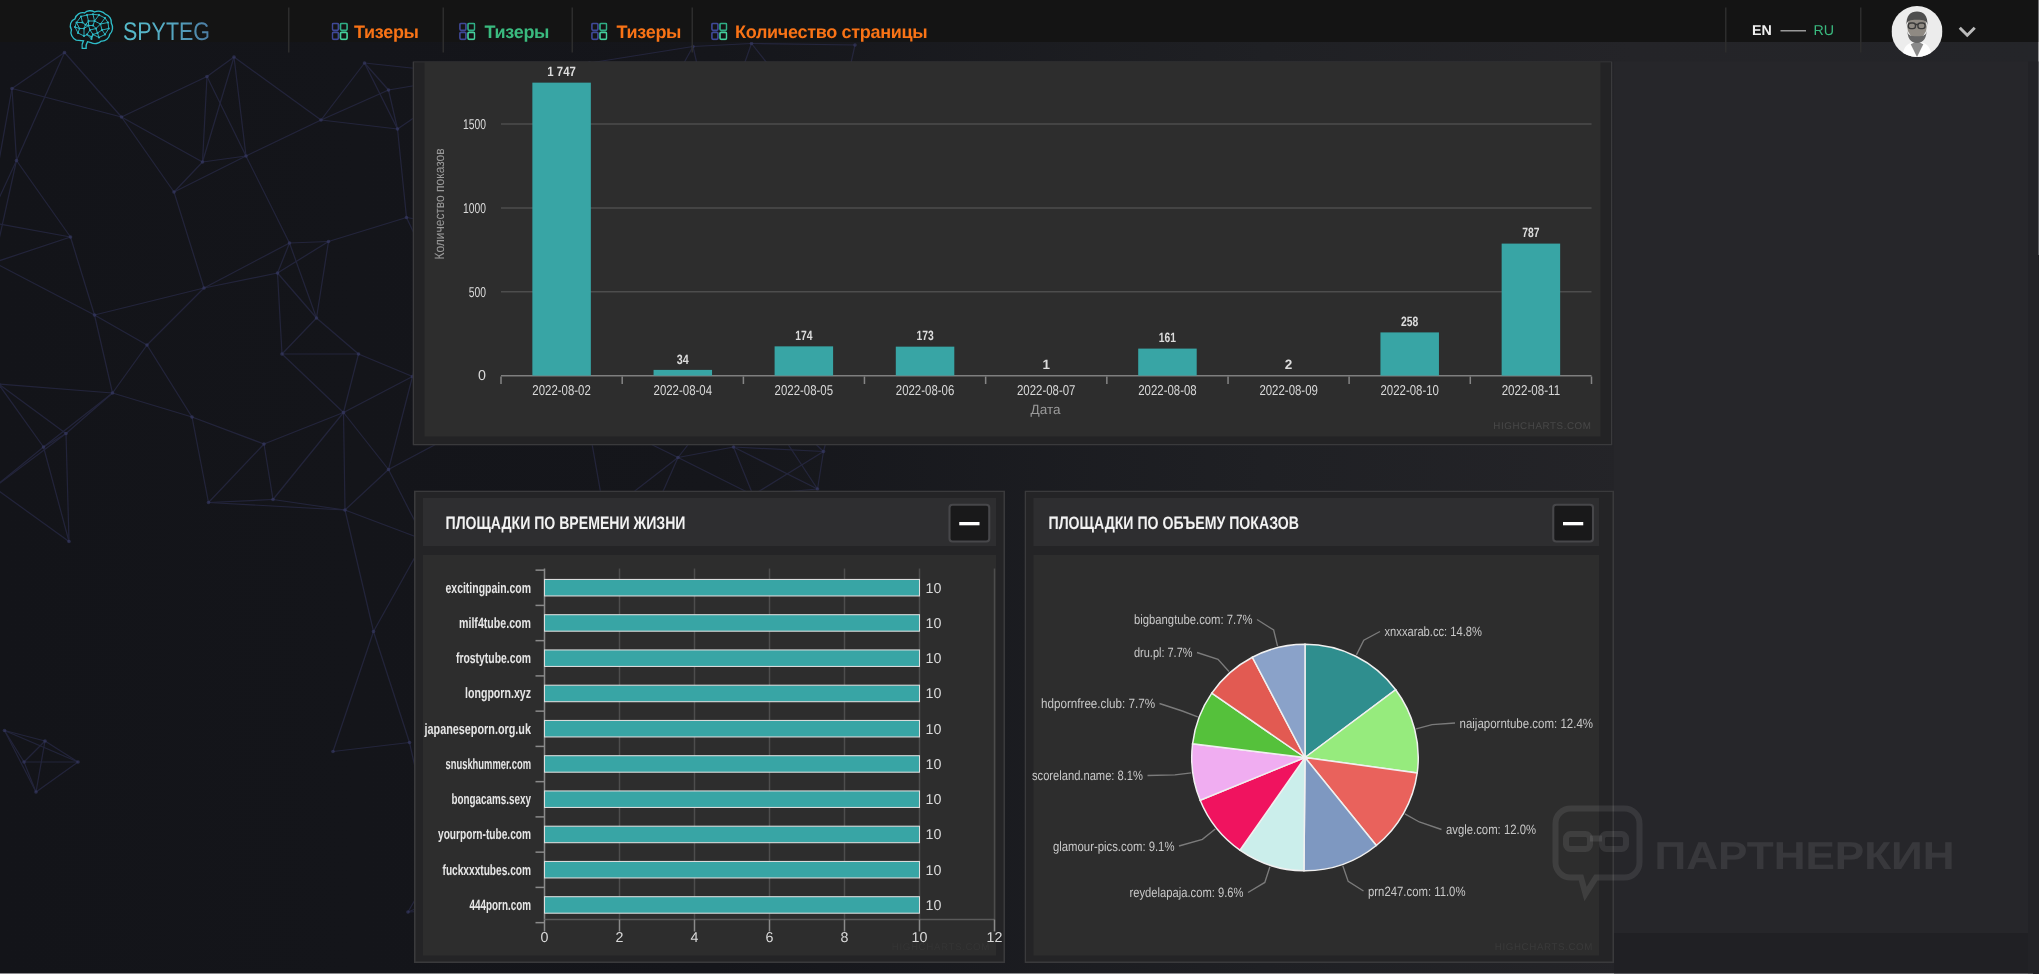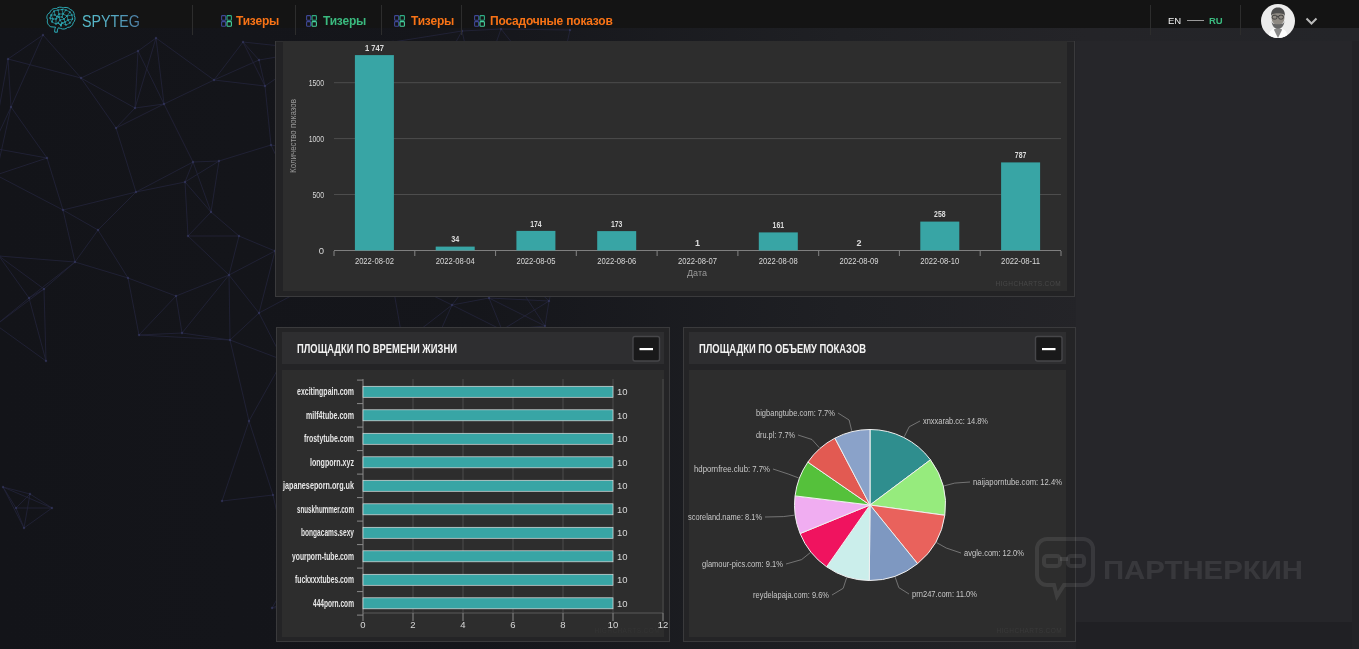--- a/index.html
+++ b/index.html
@@ -589,25 +589,25 @@
     <div class="nit" style="left:411px">Тизеры</div>
 <div class="sep" style="left:461px"></div>
 <svg class="abs" style="left:474px;top:15px" width="11" height="12" viewBox="0 0 11 12">
       <g fill="none" stroke-width="1.1">
         <rect x="0.6" y="0.6" width="4" height="4.6" rx="0.8" stroke="#3f4896"></rect>
         <rect x="0.6" y="6.6" width="4" height="4.6" rx="0.8" stroke="#3f4896"></rect>
         <rect x="6" y="0.6" width="4.4" height="4.6" rx="0.8" stroke="#2fae85"></rect>
         <rect x="6" y="6.6" width="4.4" height="4.6" rx="0.8" stroke="#45cf9c"></rect>
       </g>
     </svg>
-    <div class="nit" style="left:490px">Посадочные показов</div>
+    <div class="nit" style="left:490px">Количество страницы</div>
 <div class="sep" style="left:1150px"></div>
-<div class="abs" style="left:1168px;top:15px;font-size:9.5px;font-weight:400;color:#f0f0f0">EN</div>
+<div class="abs" style="left:1168px;top:15px;font-size:9.5px;font-weight:700;color:#f0f0f0">EN</div>
 <div class="abs" style="left:1187px;top:20px;width:17px;height:1px;background:#999"></div>
-<div class="abs" style="left:1209px;top:15px;font-size:9.5px;font-weight:700;color:#3aba7f">RU</div>
+<div class="abs" style="left:1209px;top:15px;font-size:9.5px;font-weight:400;color:#3aba7f">RU</div>
 <div class="sep" style="left:1240px"></div>
 <svg class="abs" style="left:1261px;top:4px" width="34" height="34" viewBox="0 0 34 34">
 <circle cx="17" cy="17" r="17" fill="#ececec"></circle>
 <clipPath id="av">
         <circle cx="17" cy="17" r="17"></circle>
       </clipPath>
 <g clip-path="url(#av)">
 <path d="M7.5 34 C7.5 26.5 11.5 24 17 24 C22.5 24 26.5 26.5 26.5 34 Z" fill="#fdfdfd"></path>
 <path d="M12.8 25.5 L17 34 L21.2 25.5 L17 23.5 Z" fill="#8a8a8a"></path>
 <ellipse cx="17" cy="13.8" rx="6.5" ry="7.5" fill="#8f8a83"></ellipse>

